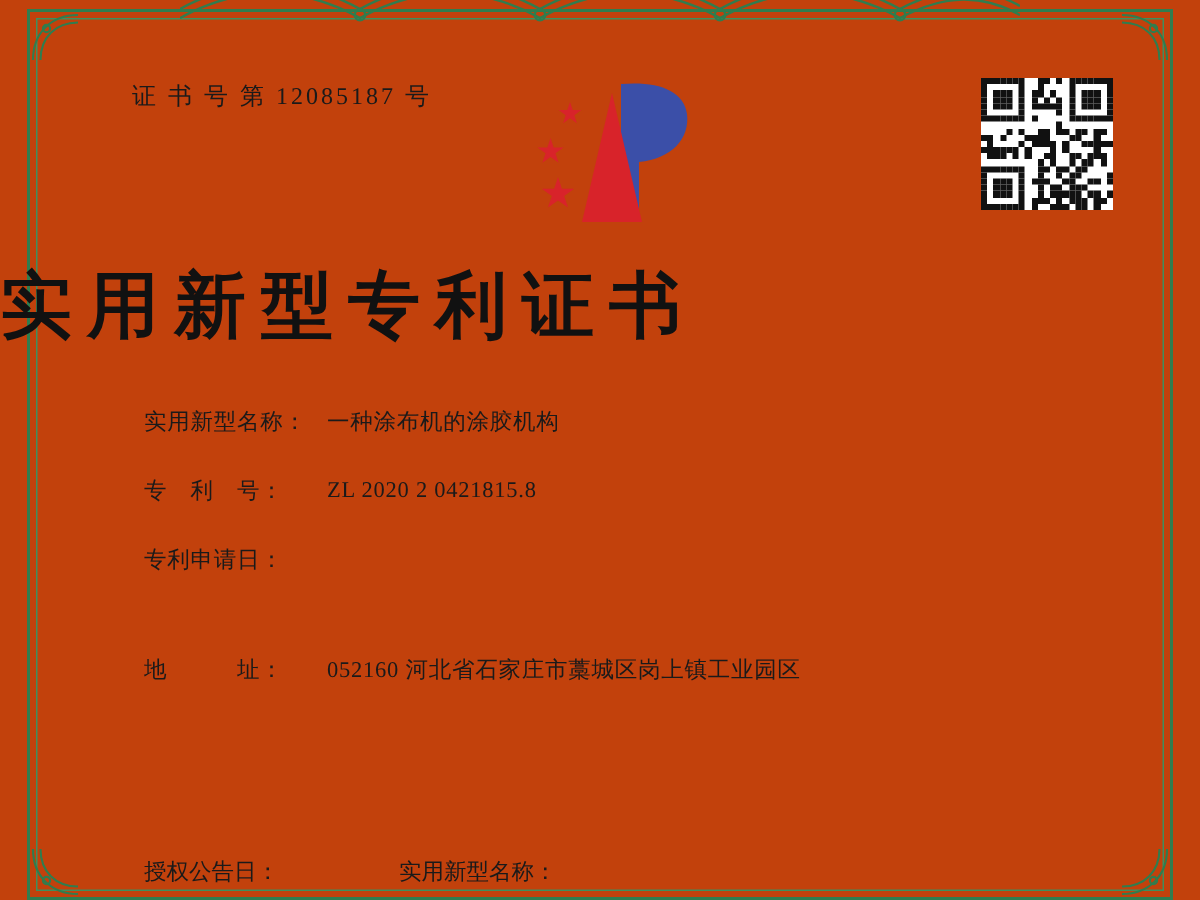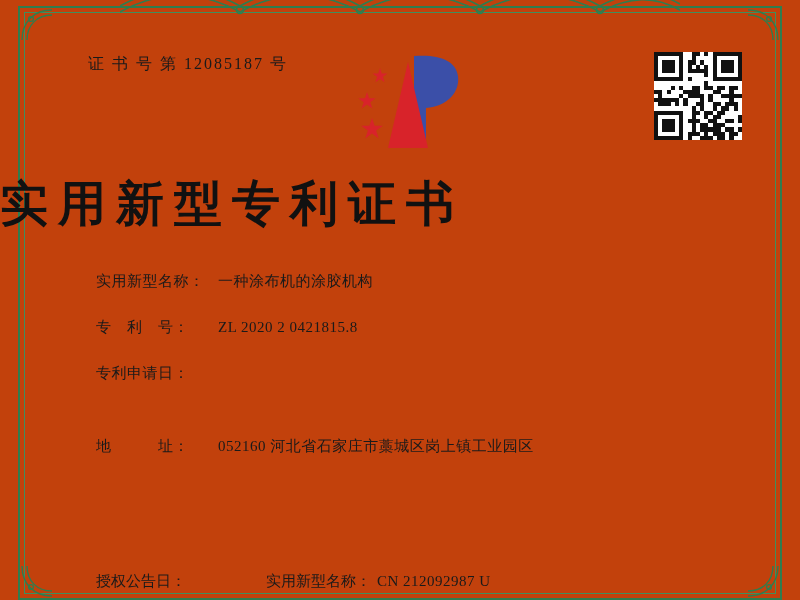--- a/index.html
+++ b/index.html
@@ -711,16 +711,15 @@
     </div>
     <div class="row">
       <span class="label">地　　　址：</span>
       <span class="value">052160 河北省石家庄市藁城区岗上镇工业园区</span>
     </div>
   </div>
 
   <div class="footer-row">
     <span class="label">授权公告日：</span>
     <span class="label2">实用新型名称：</span>
-    <span class="value2">CN 212092987 U</span>
   </div>
 
 </div>
 
 </body></html>

